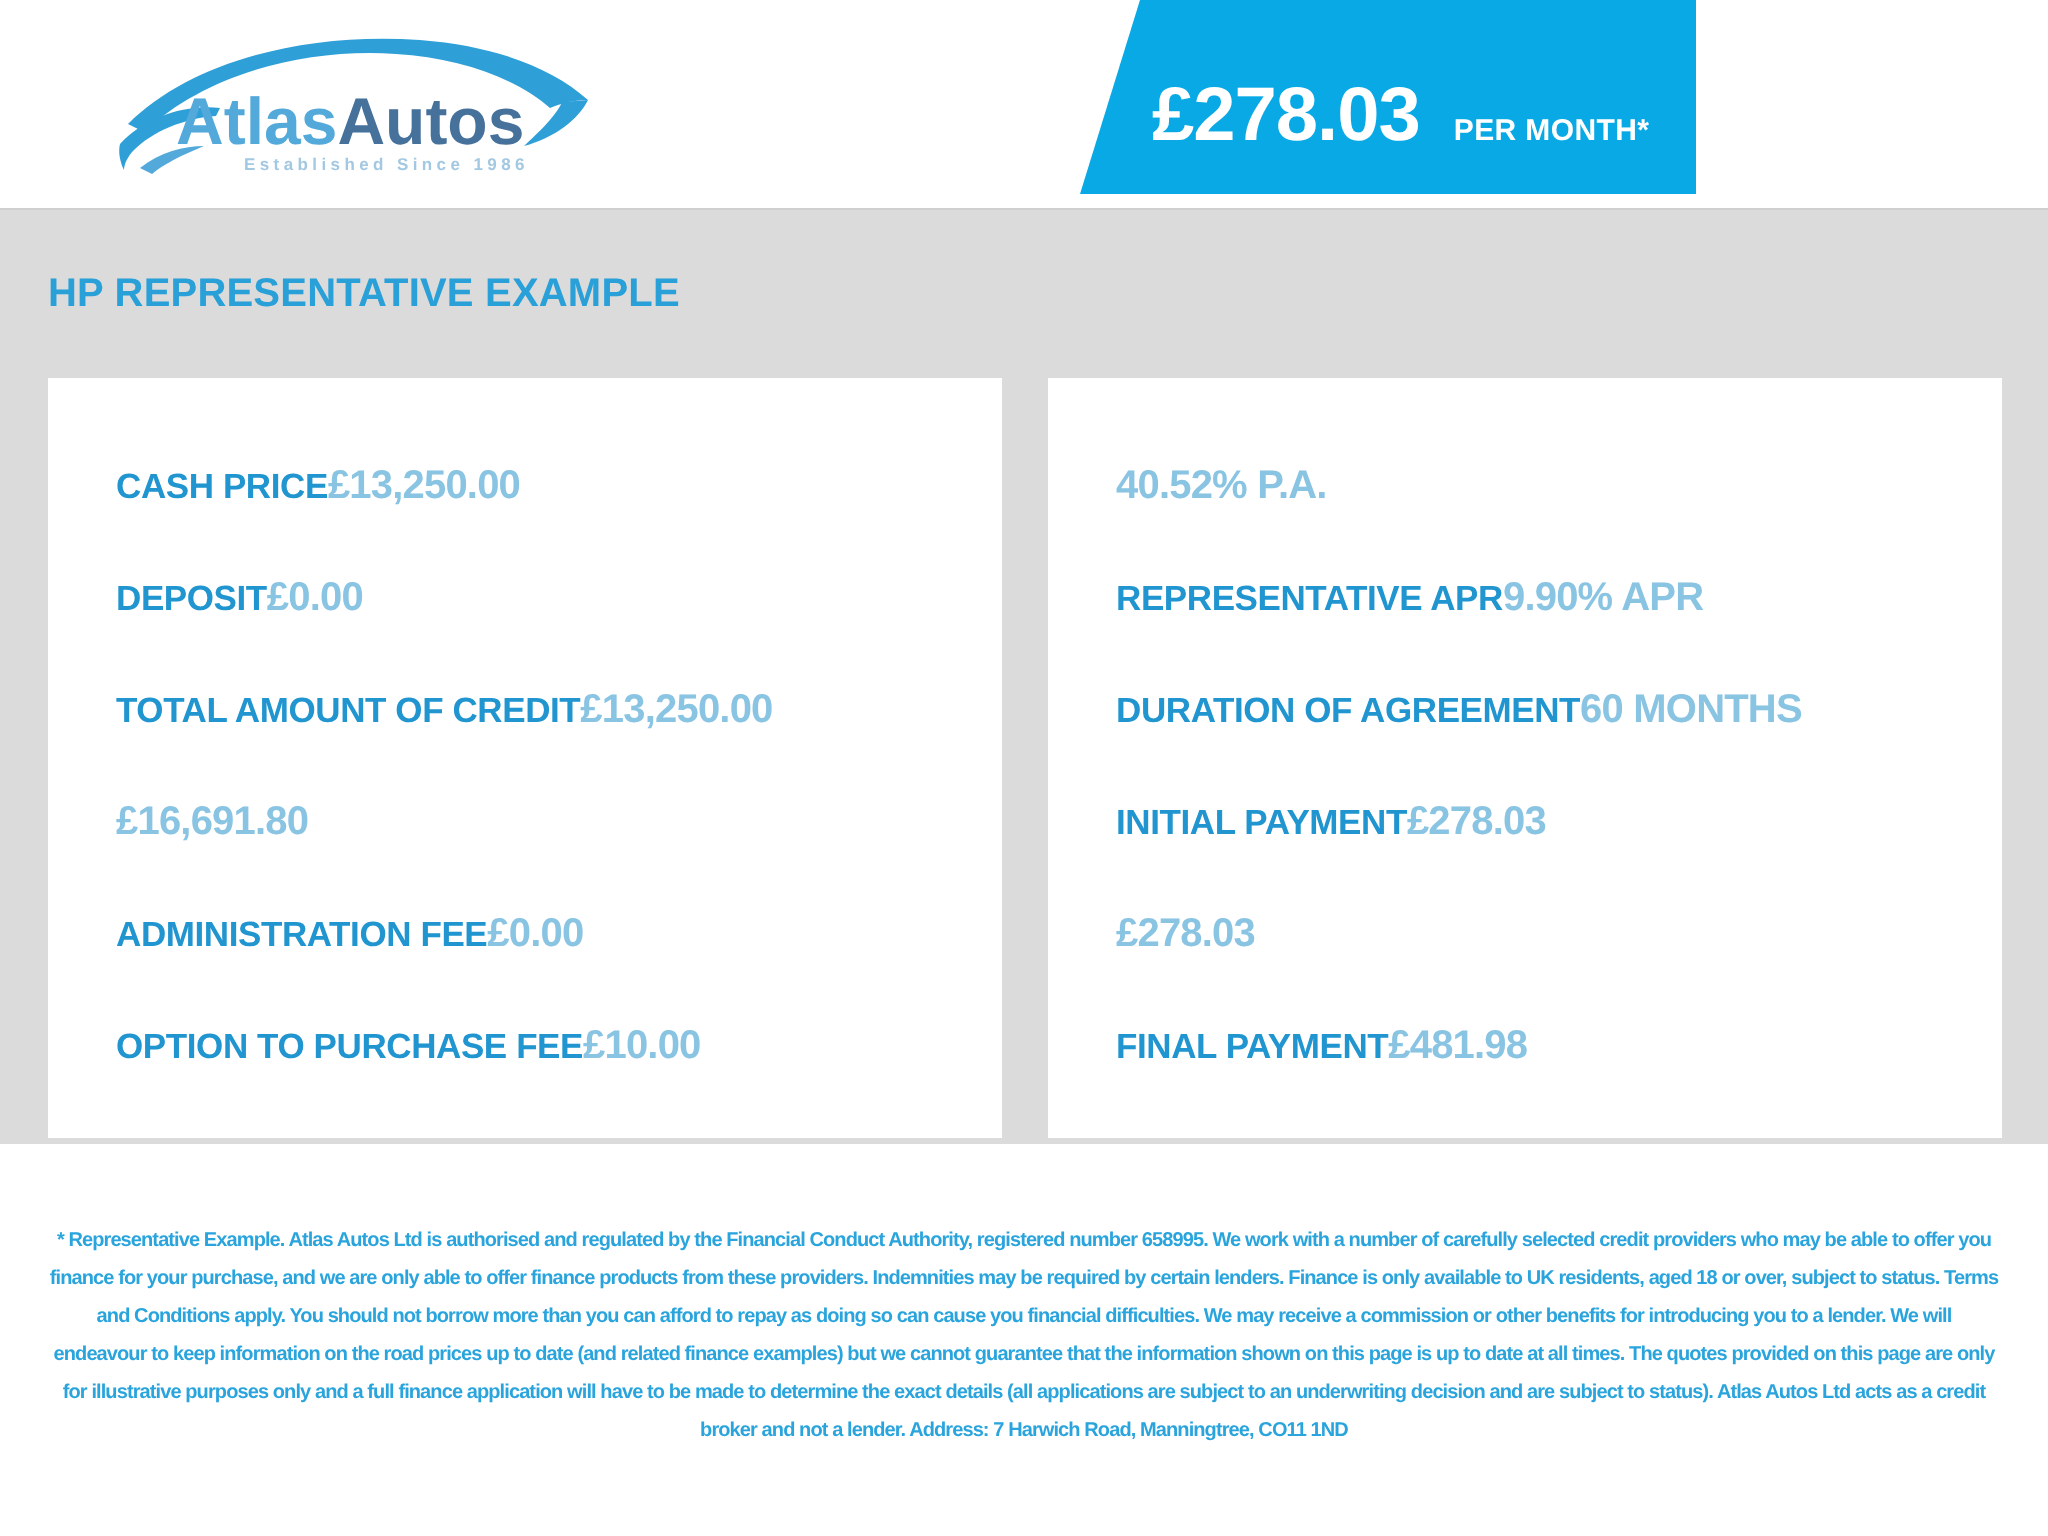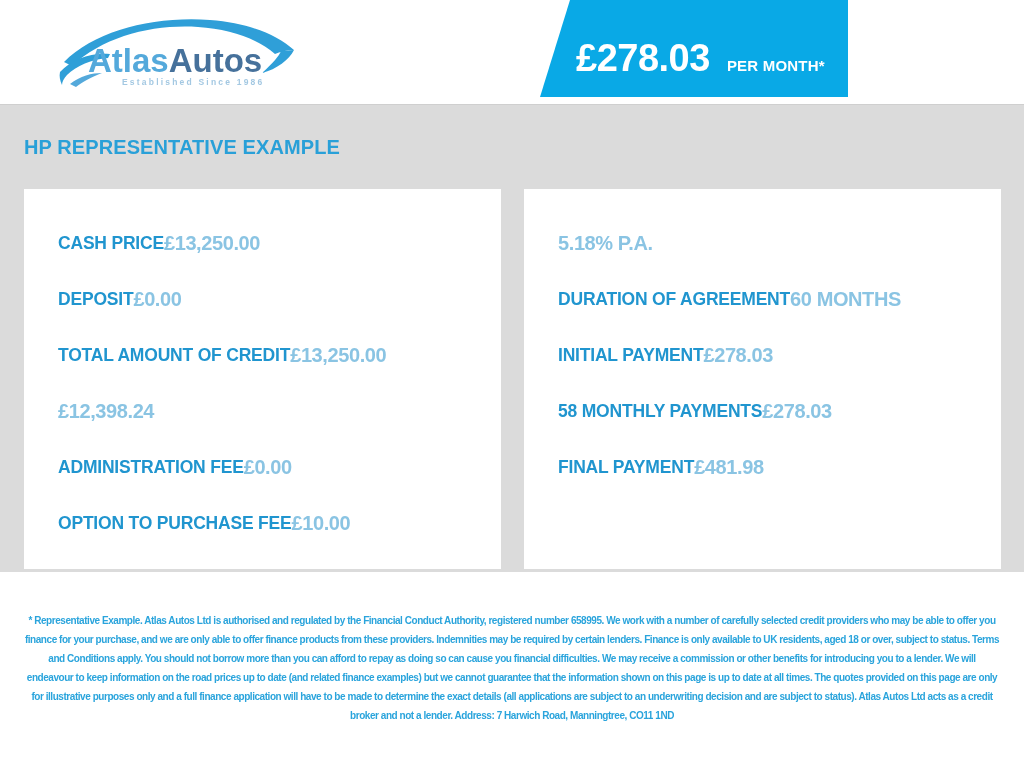--- a/index.html
+++ b/index.html
@@ -81,46 +81,49 @@
         </div>
         <div class="finance-row">
           <span class="finance-label">DEPOSIT</span>
           <span class="finance-value">£0.00</span>
         </div>
         <div class="finance-row">
           <span class="finance-label">TOTAL AMOUNT OF CREDIT</span>
           <span class="finance-value">£13,250.00</span>
         </div>
         <div class="finance-row">
-          <span class="finance-value">£12,398.24</span>
+          <span class="finance-value">£16,691.80</span>
         </div>
         <div class="finance-row">
           <span class="finance-label">ADMINISTRATION FEE</span>
           <span class="finance-value">£0.00</span>
         </div>
         <div class="finance-row">
           <span class="finance-label">OPTION TO PURCHASE FEE</span>
           <span class="finance-value">£10.00</span>
         </div>
       </div>
 
       <div class="card">
         <div class="finance-row">
-          <span class="finance-value">5.18% P.A.</span>
+          <span class="finance-value">40.52% P.A.</span>
+        </div>
+        <div class="finance-row">
+          <span class="finance-label">REPRESENTATIVE APR</span>
+          <span class="finance-value">9.90% APR</span>
         </div>
         <div class="finance-row">
           <span class="finance-label">DURATION OF AGREEMENT</span>
           <span class="finance-value">60 MONTHS</span>
         </div>
         <div class="finance-row">
           <span class="finance-label">INITIAL PAYMENT</span>
           <span class="finance-value">£278.03</span>
         </div>
         <div class="finance-row">
-          <span class="finance-label">58 MONTHLY PAYMENTS</span>
           <span class="finance-value">£278.03</span>
         </div>
         <div class="finance-row">
           <span class="finance-label">FINAL PAYMENT</span>
           <span class="finance-value">£481.98</span>
         </div>
       </div>
 
     </div>
   </div>

